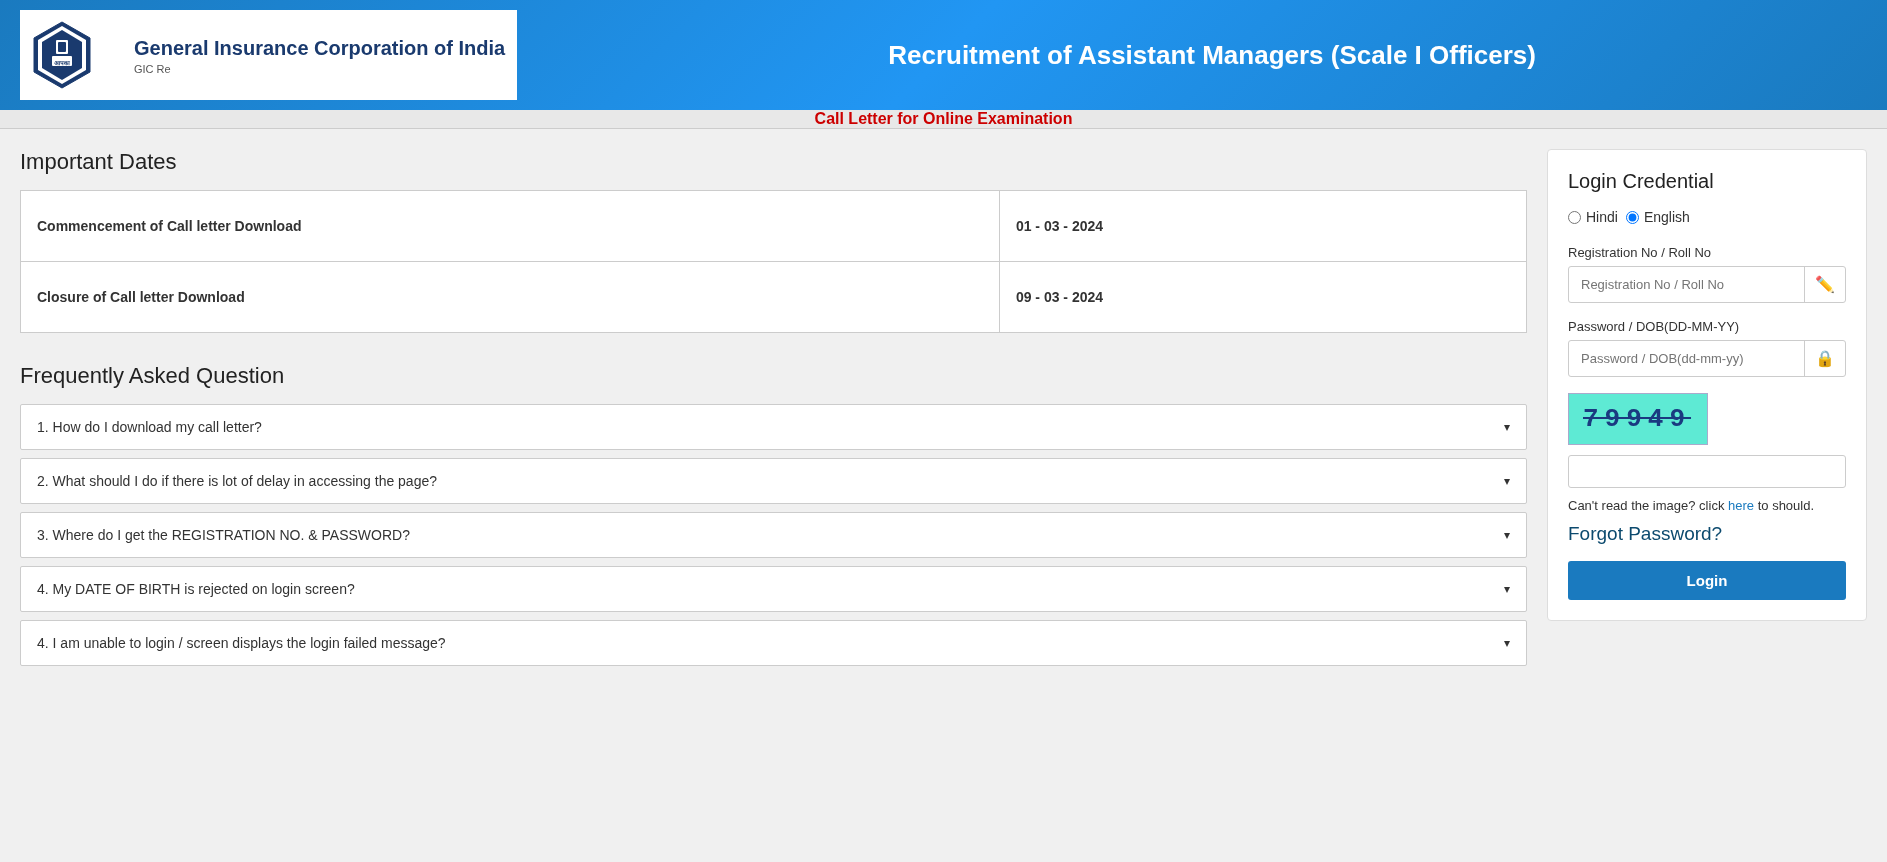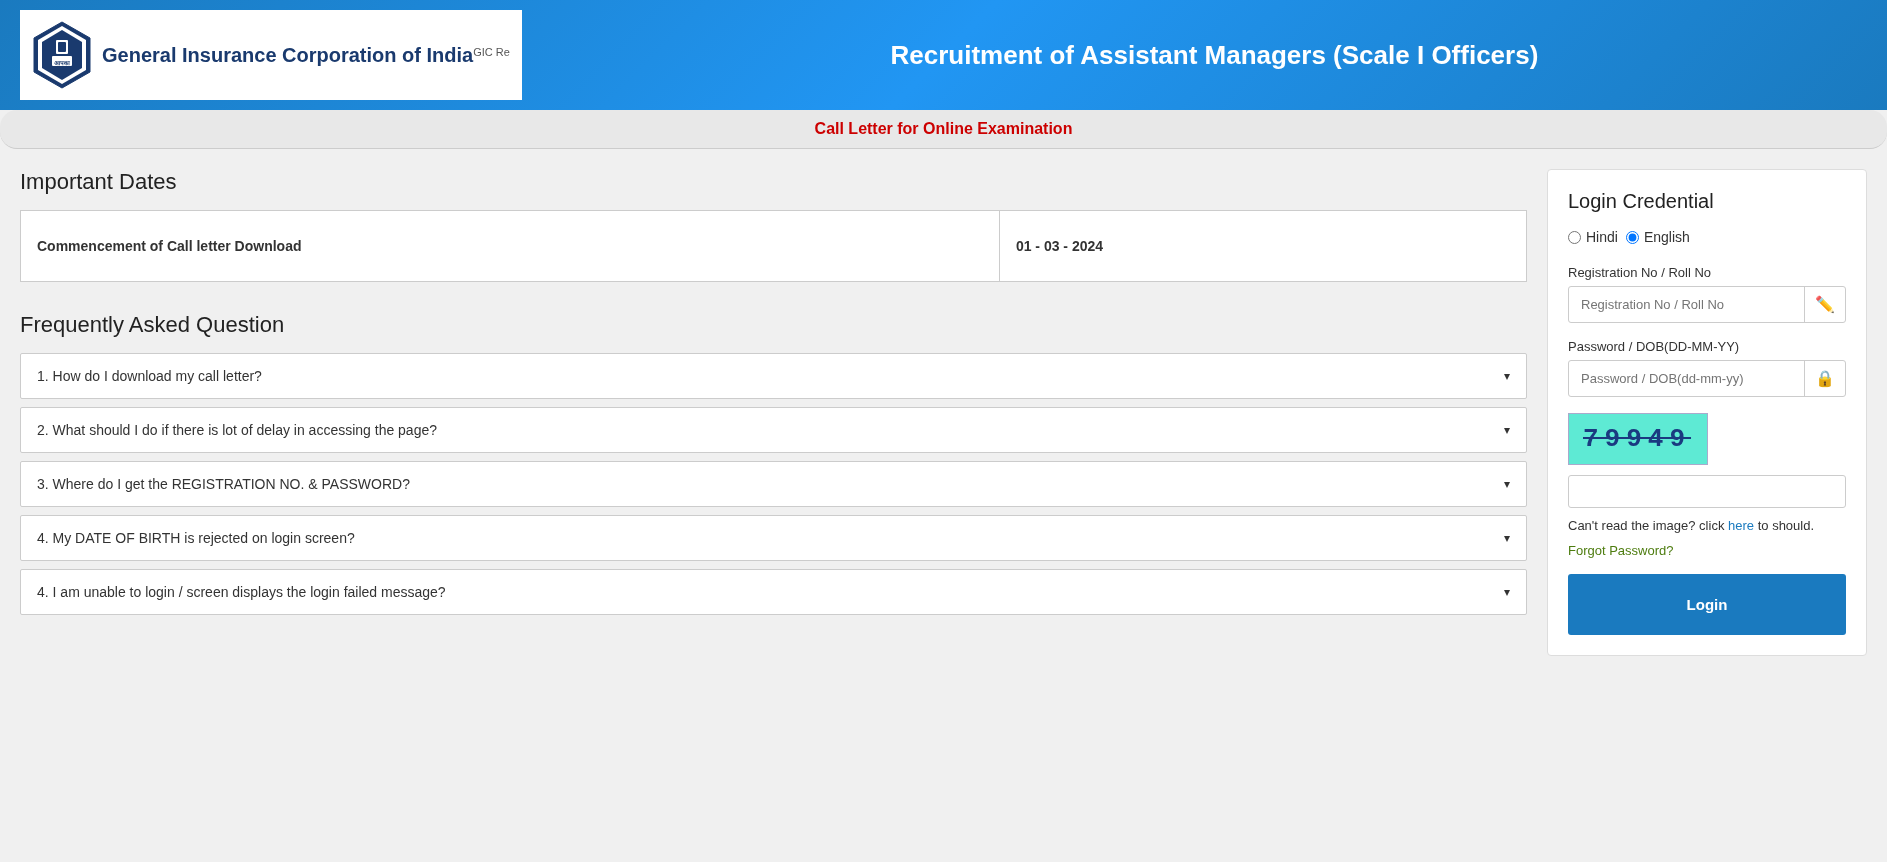--- a/index.html
+++ b/index.html
@@ -22,21 +22,22 @@
       min-width: 300px;
       min-height: 90px;
     }
     .logo-icon {
       width: 60px;
       height: 70px;
       flex-shrink: 0;
     }
     .logo-text-block {
       display: flex;
-      flex-direction: row;
+      flex-direction: column;
+      margin-left: 32px;
     }
     .logo-title {
       color: #1a3a6e;
       font-size: 20px;
       font-weight: bold;
       line-height: 1.2;
     }
     .logo-subtitle {
       color: #555;
       font-size: 11px;
@@ -48,26 +49,25 @@
       color: white;
       font-size: 26px;
       font-weight: bold;
       padding-left: 40px;
     }
 
     
     .sub-header {
       background: #e8e8e8;
       text-align: center;
-      padding: 10px;
+      padding: 0;
       font-weight: bold;
       color: #cc0000;
       font-size: 16px;
       border-bottom: 1px solid #ccc;
-      border-radius: 17px;
     }
 
     
     .main-content {
       display: flex;
       gap: 0;
       padding: 20px;
       align-items: flex-start;
     }
 
@@ -229,34 +229,34 @@
       font-size: 13px;
       color: #333;
       margin-bottom: 10px;
     }
     .captcha-refresh-text a {
       color: #1a7abf;
       text-decoration: none;
       cursor: pointer;
     }
     .forgot-password {
-      color: #4d7c0f;
-      font-size: 13px;
+      color: #0c4a6e;
+      font-size: 19px;
       text-decoration: none;
       display: block;
       margin-bottom: 16px;
       cursor: pointer;
     }
 
     .login-btn {
       width: 100%;
       background: #1a7abf;
       color: white;
       border: none;
-      padding: 22px;
+      padding: 11px;
       font-size: 15px;
       border-radius: 3px;
       cursor: pointer;
       font-weight: bold;
     }
   </style>
 </head>
 <body>
 
 <div class="header">
@@ -287,20 +287,24 @@
 
   <div class="left-panel">
 
     <h2 class="section-title">Important Dates</h2>
     <table class="dates-table">
       <tbody id="dates-tbody">
           <tr>
             <td>Commencement of Call letter Download</td>
             <td>01 - 03 - 2024</td>
           </tr>
+          <tr>
+            <td>Closure of Call letter Download</td>
+            <td>09 - 03 - 2024</td>
+          </tr>
         </tbody>
     </table>
 
     <h2 class="faq-title">Frequently Asked Question</h2>
     <div id="faq-list">
         <div class="faq-item">
       <div class="faq-question">
         <span>1. How do I download my call letter?</span>
         <span class="chevron">▾</span>
       </div>

